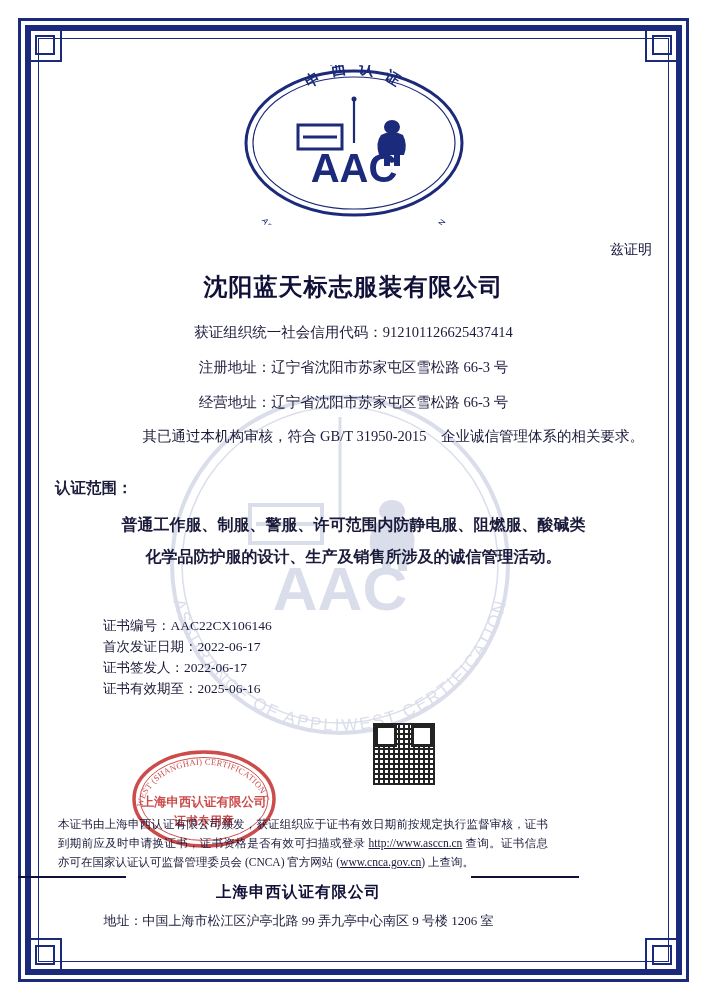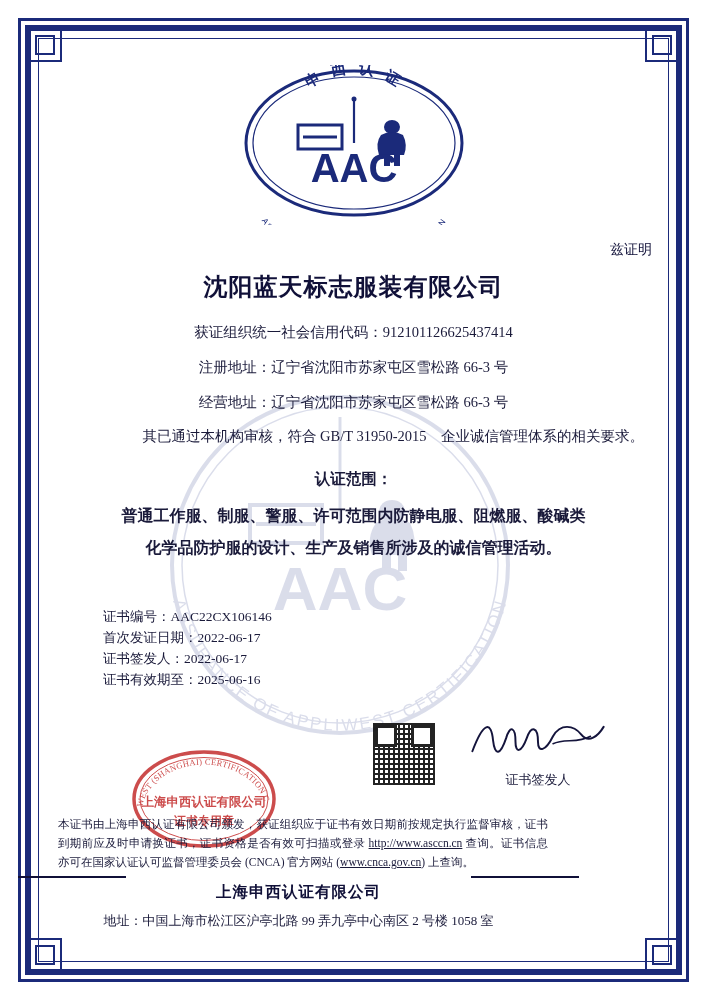--- a/index.html
+++ b/index.html
@@ -116,24 +116,23 @@
   .info-line .val { }
 
   .statement {
     font-size: 14.5px;
     line-height: 26px;
     text-align: right;
     margin-top: 8px;
   }
 
   .scope-title {
-    text-align: center;
     font-size: 15.5px;
     font-weight: bold;
-    margin-top: 20px;
+    margin-top: 29px;
     font-family: Liberation Serif, serif;
   }
   .scope-body {
     text-align: center;
     font-size: 16px;
     font-weight: bold;
     line-height: 32px;
     margin-top: 10px;
     padding: 0 10px;
   }
@@ -338,29 +337,20 @@
       <span>证书签发人：</span><span>2022-06-17</span>
     </div>
     <div>
       <span>证书有效期至：</span><span>2025-06-16</span>
     </div>
   </div>
 
   <div class="lower-row">
     <div class="qr"></div>
 
-    <div class="sig-wrap">
-      <svg viewBox="0 0 160 52" width="150" height="50" aria-hidden="true">
-        <path d="M10 38 C 22 6, 30 6, 32 26 C 34 44, 40 42, 46 24 C 50 10, 56 12, 56 28
-                 C 56 40, 62 40, 68 24 C 73 10, 80 12, 80 28 C 80 40, 88 38, 96 22
-                 C 104 8, 118 10, 126 20 C 134 30, 144 22, 150 12" fill="none" stroke="#14143c" stroke-width="2.1" stroke-linecap="round"></path>
-        <path d="M96 30 C 108 24, 122 30, 136 22" fill="none" stroke="#14143c" stroke-width="1.6" stroke-linecap="round"></path>
-      </svg>
-      <div class="sig-label">证书签发人</div>
-    </div>
   </div>
 
 </div>
 
 <div class="stamp">
   <svg viewBox="0 0 296 216" width="148" height="108" aria-hidden="true">
     <defs>
       <path id="st-arc-top" d="M 26,118 A 124,96 0 0 1 270,118"></path>
     </defs>
     <ellipse cx="148" cy="108" rx="140" ry="94" fill="none" stroke="#c02020" stroke-width="7"></ellipse>
@@ -376,14 +366,14 @@
 <div class="fine-print">
   <span>本证书由上海申西认证有限公司颁发，获证组织应于证书有效日期前按规定执行监督审核，证书到期前</span><span>应及时申请换证书，证书资格是否有效可扫描或登录 </span><a href="#">http://www.asccn.cn</a><span> 查询。证书信息亦可在国家认</span><span>证认可监督管理委员会 (CNCA) 官方网站 (</span><a href="#">www.cnca.gov.cn</a><span>) 上查询。</span>
 </div>
 
 <div class="footer">
   <div class="footer-rule">
     <div class="line l"></div>
     <div class="line r"></div>
   </div>
   <div class="issuer">上海申西认证有限公司</div>
-  <div class="address">地址：中国上海市松江区沪亭北路 99 弄九亭中心南区 2 号楼 1058 室</div>
+  <div class="address">地址：中国上海市松江区沪亭北路 99 弄九亭中心南区 9 号楼 1206 室</div>
 </div>
 
 </body></html>

